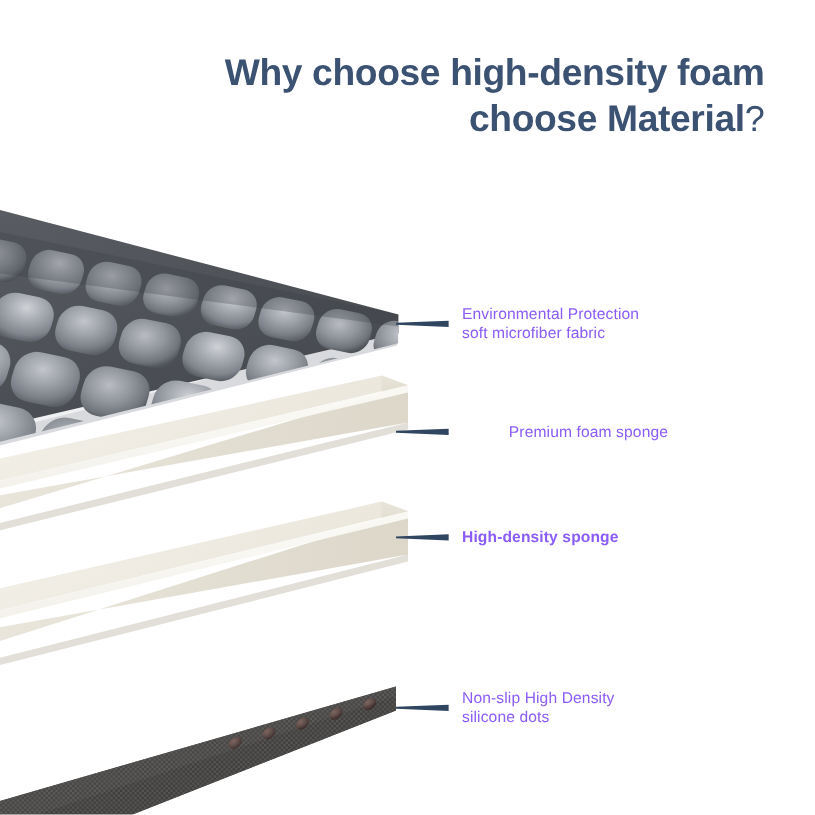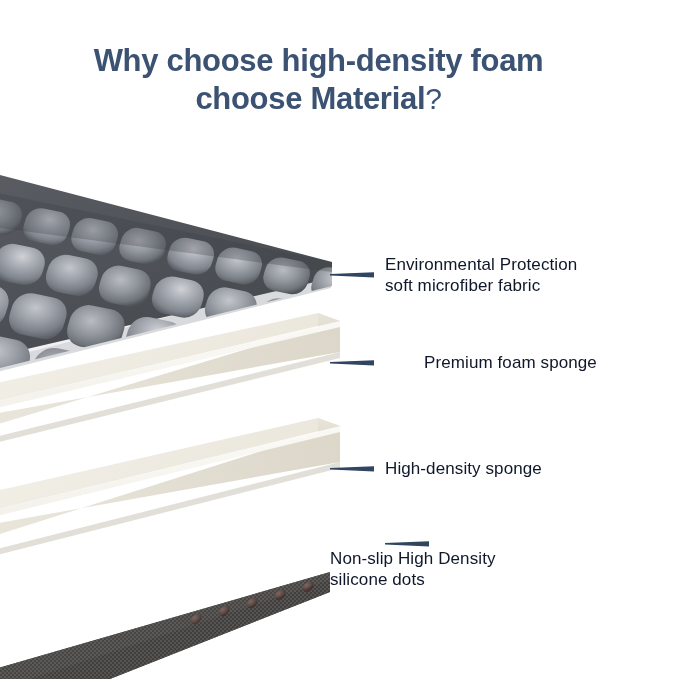--- a/index.html
+++ b/index.html
@@ -18,21 +18,21 @@
     background: #ffffff;
     overflow: hidden;
   }
 
   
   #title-block {
     position: absolute;
     left: 0;
     top: 42px;
     width: 637px;
-    text-align: center;
+    text-align: right;
     line-height: 1.22;
   }
   .title-line {
     font-size: 31px;
     font-weight: bold;
     color: #3b5272;
     letter-spacing: -0.3px;
     white-space: nowrap;
   }
   .title-q {
@@ -59,30 +59,30 @@
     display: flex;
     align-items: center;
   }
   .leader {
     flex: 0 0 auto;
     width: 44px;
     height: 8px;
     margin-right: 11px;
   }
   .callout-text {
-    font-size: 17px;
-    color: #0f172a;
+    font-size: 13px;
+    color: #8b5cf6;
     line-height: 1.26;
     white-space: pre-line;
     letter-spacing: 0.1px;
   }
   #callout-1 { left: 330px; top: 254px; }
   #callout-2 { left: 330px; top: 352px; gap: 39px; }
-  #callout-3 { left: 330px; top: 458px; }
-  #callout-4 { left: 330px; top: 540px; flex-direction: column; }
+  #callout-3 { left: 330px; top: 440px; font-weight: bold; }
+  #callout-4 { left: 330px; top: 574px; }
 </style>
 </head>
 <body>
 
 <div id="page">
 
   <div id="title-block">
     <div class="title-line">Why choose high-density foam</div>
     <div class="title-line"><span>choose Material</span><span class="title-q">?</span></div>
   </div>

